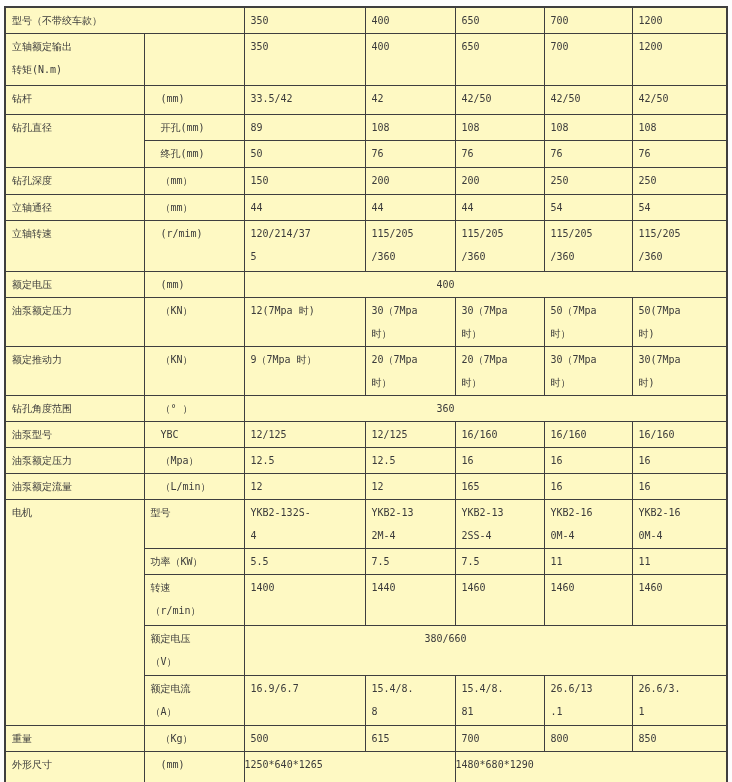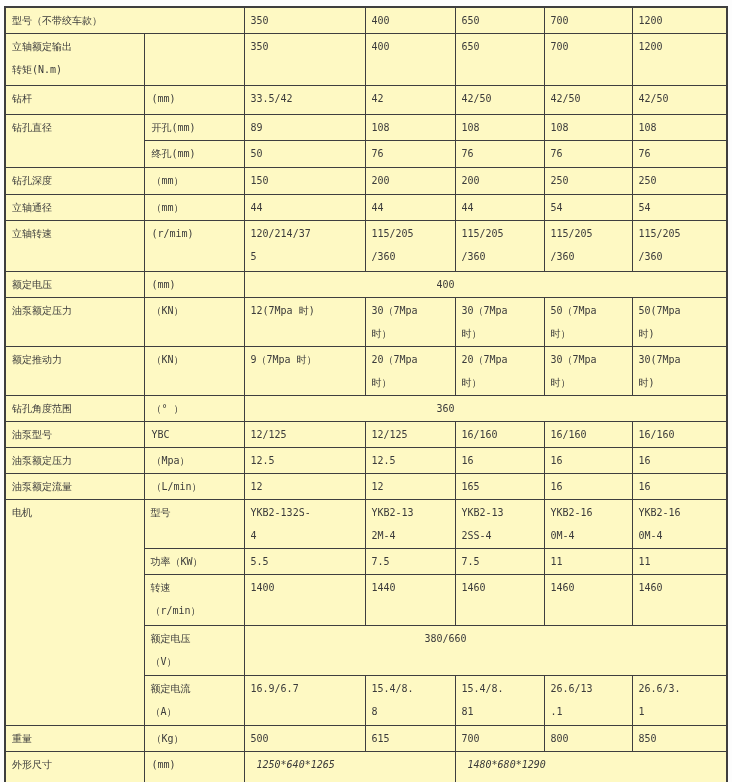--- a/index.html
+++ b/index.html
@@ -2,23 +2,23 @@
 <html><head>
 <meta charset="utf-8">
 <style>
   html,body{margin:0;padding:0;background:#fcfcfc;}
   .page{width:732px;height:782px;box-sizing:border-box;padding:6px 6px 11px 4px;background:#fdfdfd;
         font-family:"DejaVu Sans Mono","Liberation Mono",monospace;color:#3b3b3b;}
   table.spec{border-collapse:collapse;table-layout:fixed;width:722px;background:#fef9c3;
              border:2px solid #3f3f3f;font-size:10px;line-height:23px;}
   td{border:1px solid #3f3f3f;vertical-align:top;padding:1px 3px 1px 6px;
      white-space:pre-wrap;word-break:break-all;overflow:hidden;}
-  td.unit{padding-left:7px;}
+  td.unit{padding-left:16px;}
   .span-val{width:390px;text-align:center;}
-  .split-val{padding-left:12px;font-style:italic;}
+  .split-val{padding-left:0;}
 </style>
 </head>
 <body>
 
 <div class="page">
 <table class="spec">
   <colgroup>
     <col style="width:139px">
         <col style="width:100px">
         <col style="width:121px">

